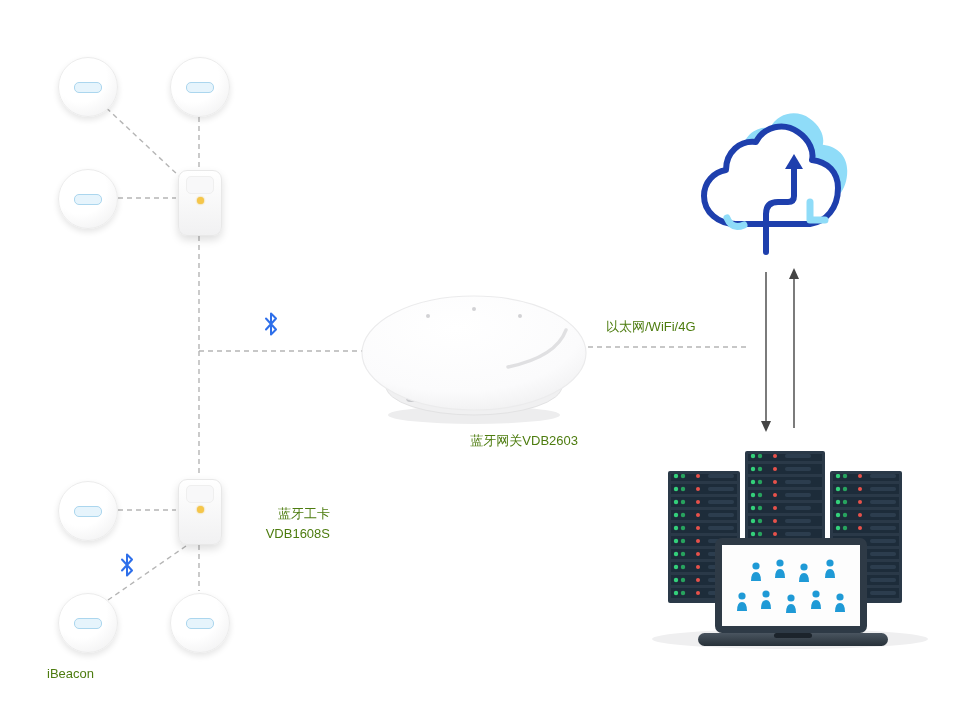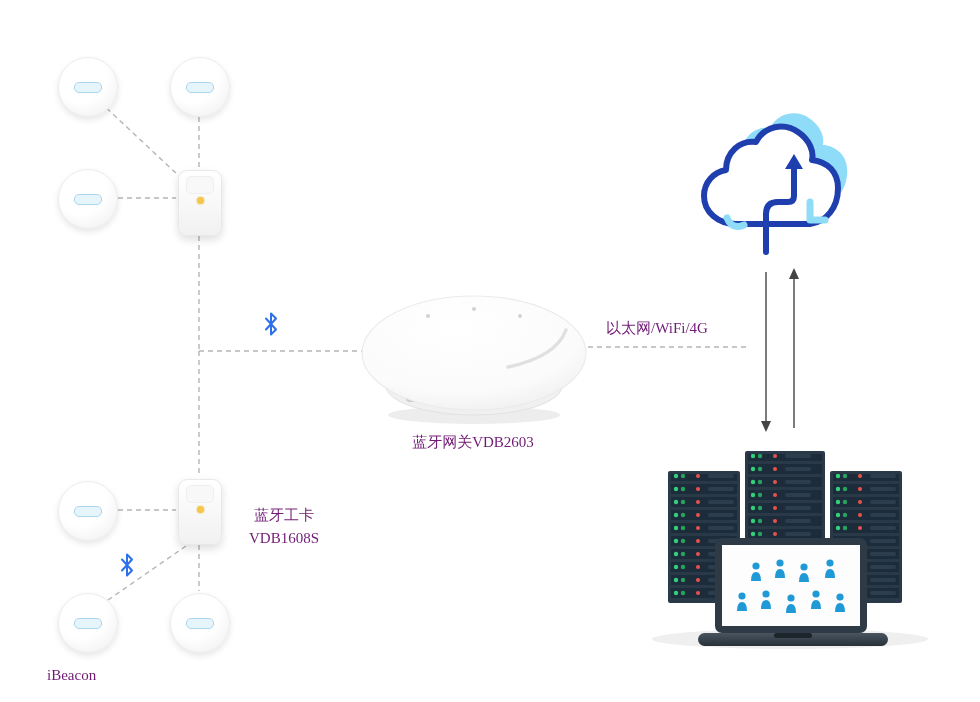--- a/index.html
+++ b/index.html
@@ -20,22 +20,22 @@
   
   .badge{position:absolute;width:42px;height:64px;border-radius:9px;
          background:linear-gradient(180deg,#ffffff,#f1f1f2);
          border:1px solid #e8e8e8;box-shadow:0 4px 9px rgba(0,0,0,.13);}
   .badge-slot{position:absolute;top:5px;left:7px;right:7px;height:16px;border-radius:5px;
               background:#f8f8f9;border:1px solid #efefef;}
   .badge-led{position:absolute;top:26px;left:50%;margin-left:-3.5px;width:7px;height:7px;
              border-radius:50%;background:#f5c64a;box-shadow:0 0 2px #e9b83c;}
 
   
-  .lbl{position:absolute;color:#701a75;font-size:15px;line-height:1.5;font-family:Liberation Serif, serif;}
-  .lbl-center{text-align:center;}
+  .lbl{position:absolute;color:#4d7c0f;font-size:13px;line-height:1.5;}
+  .lbl-center{text-align:right;}
 </style>
 </head>
 <body>
 
 <div class="canvas">
 
   <svg class="overlay" width="980" height="702" viewBox="0 0 980 702">
     <g stroke="#b5b5b5" stroke-width="1.4" stroke-dasharray="5 4" fill="none">
       <line x1="100" y1="102" x2="179" y2="176"></line>
       <line x1="199" y1="117" x2="199" y2="167"></line>

